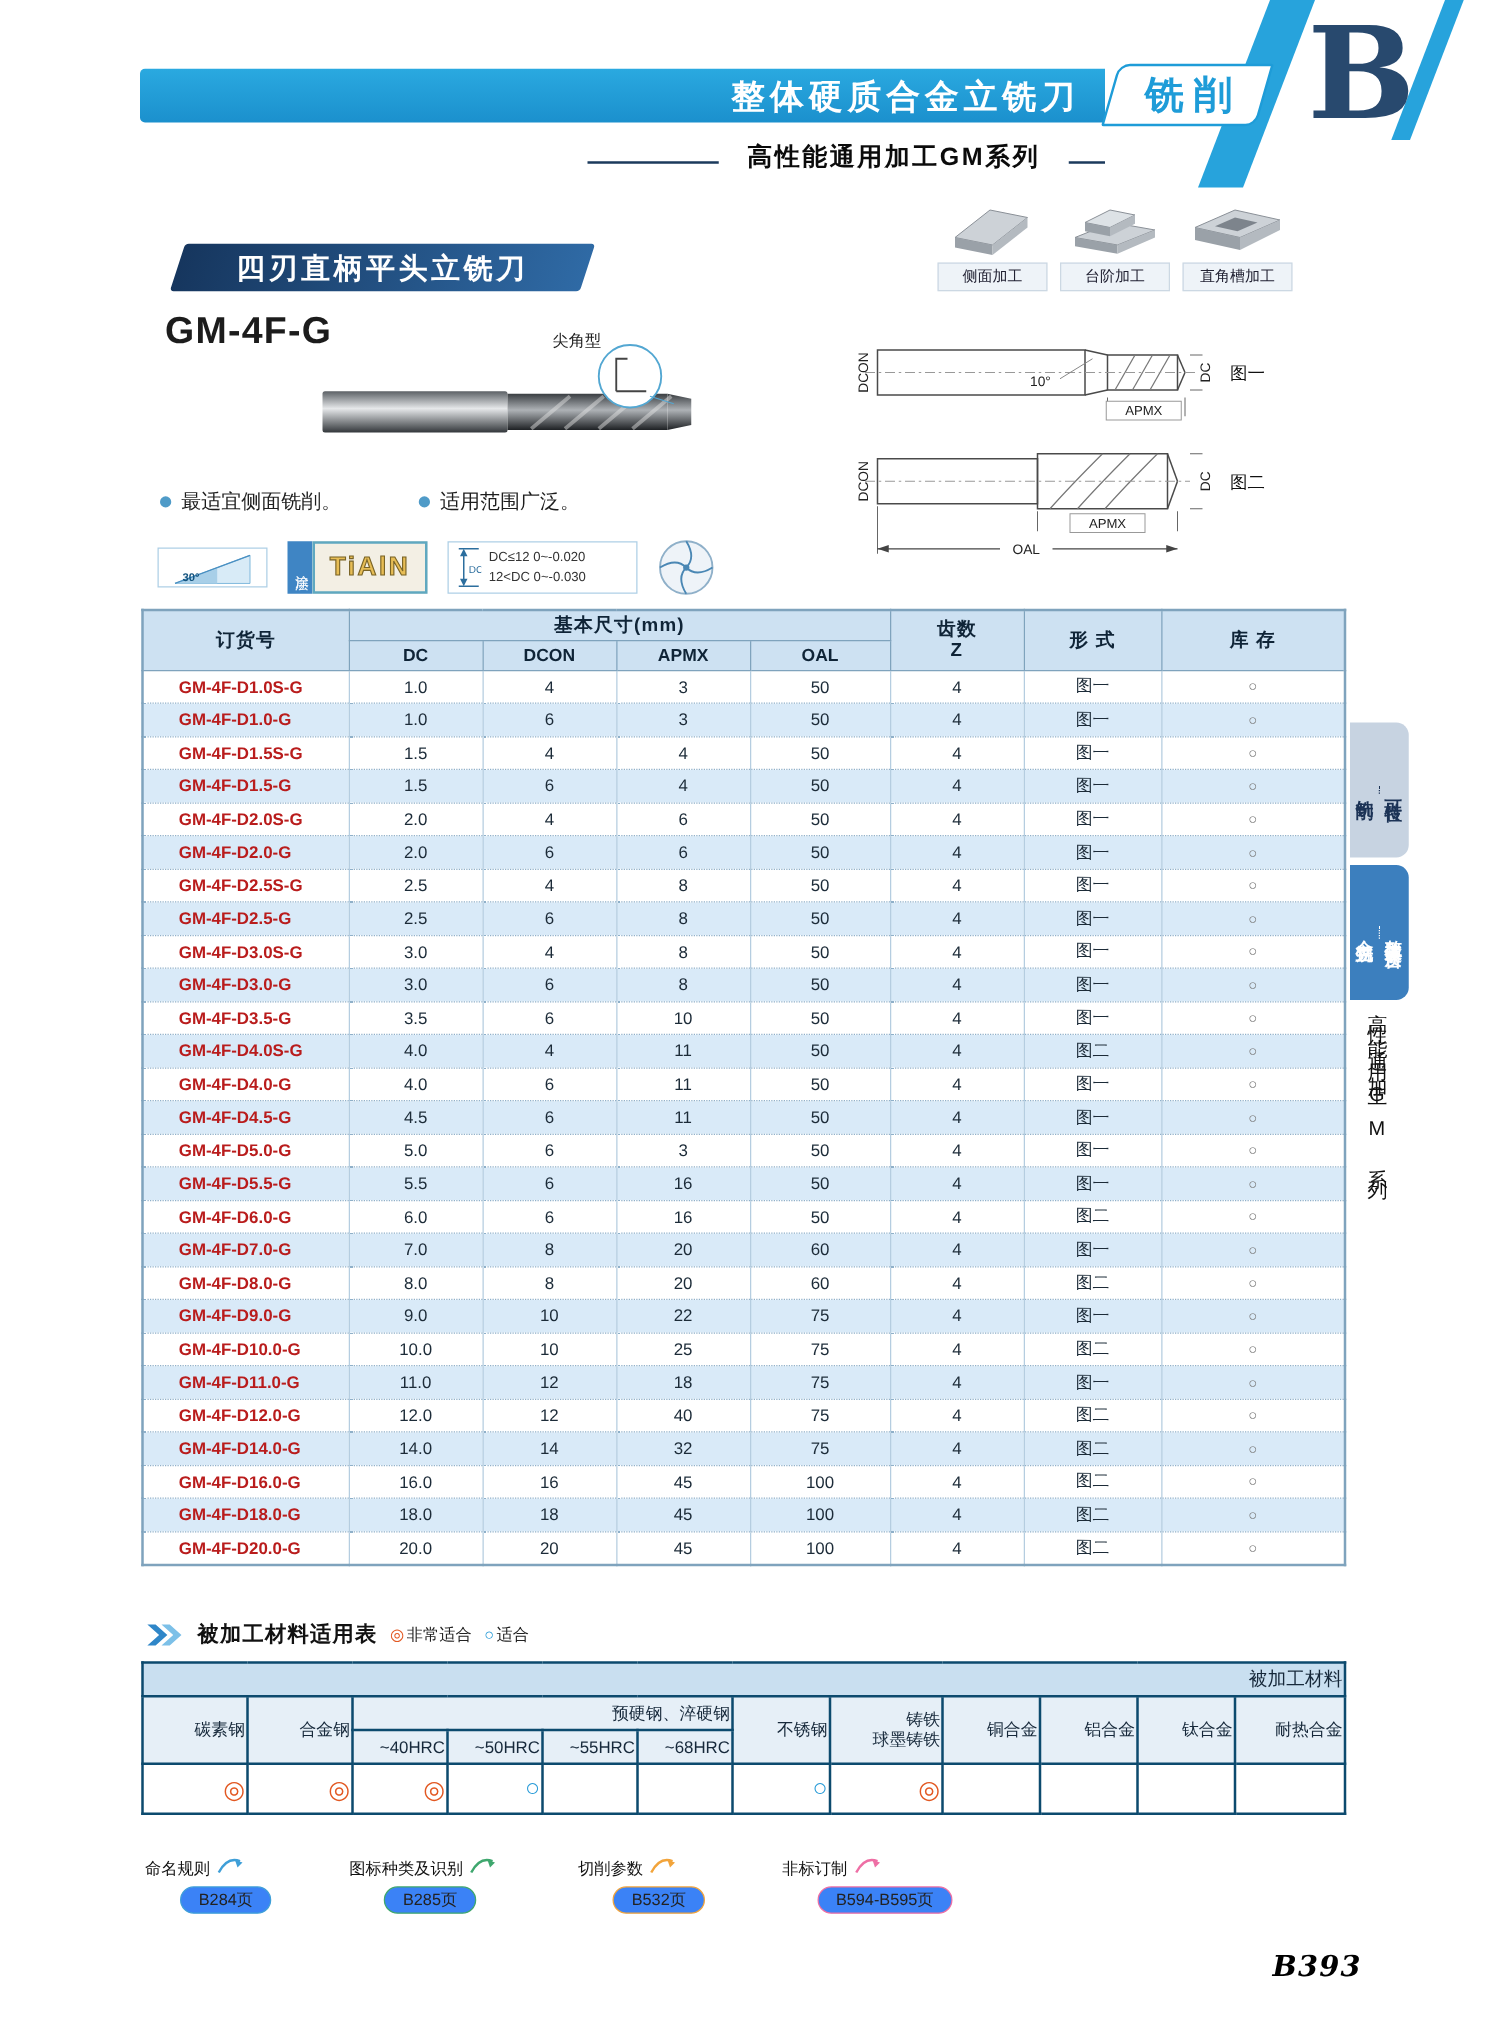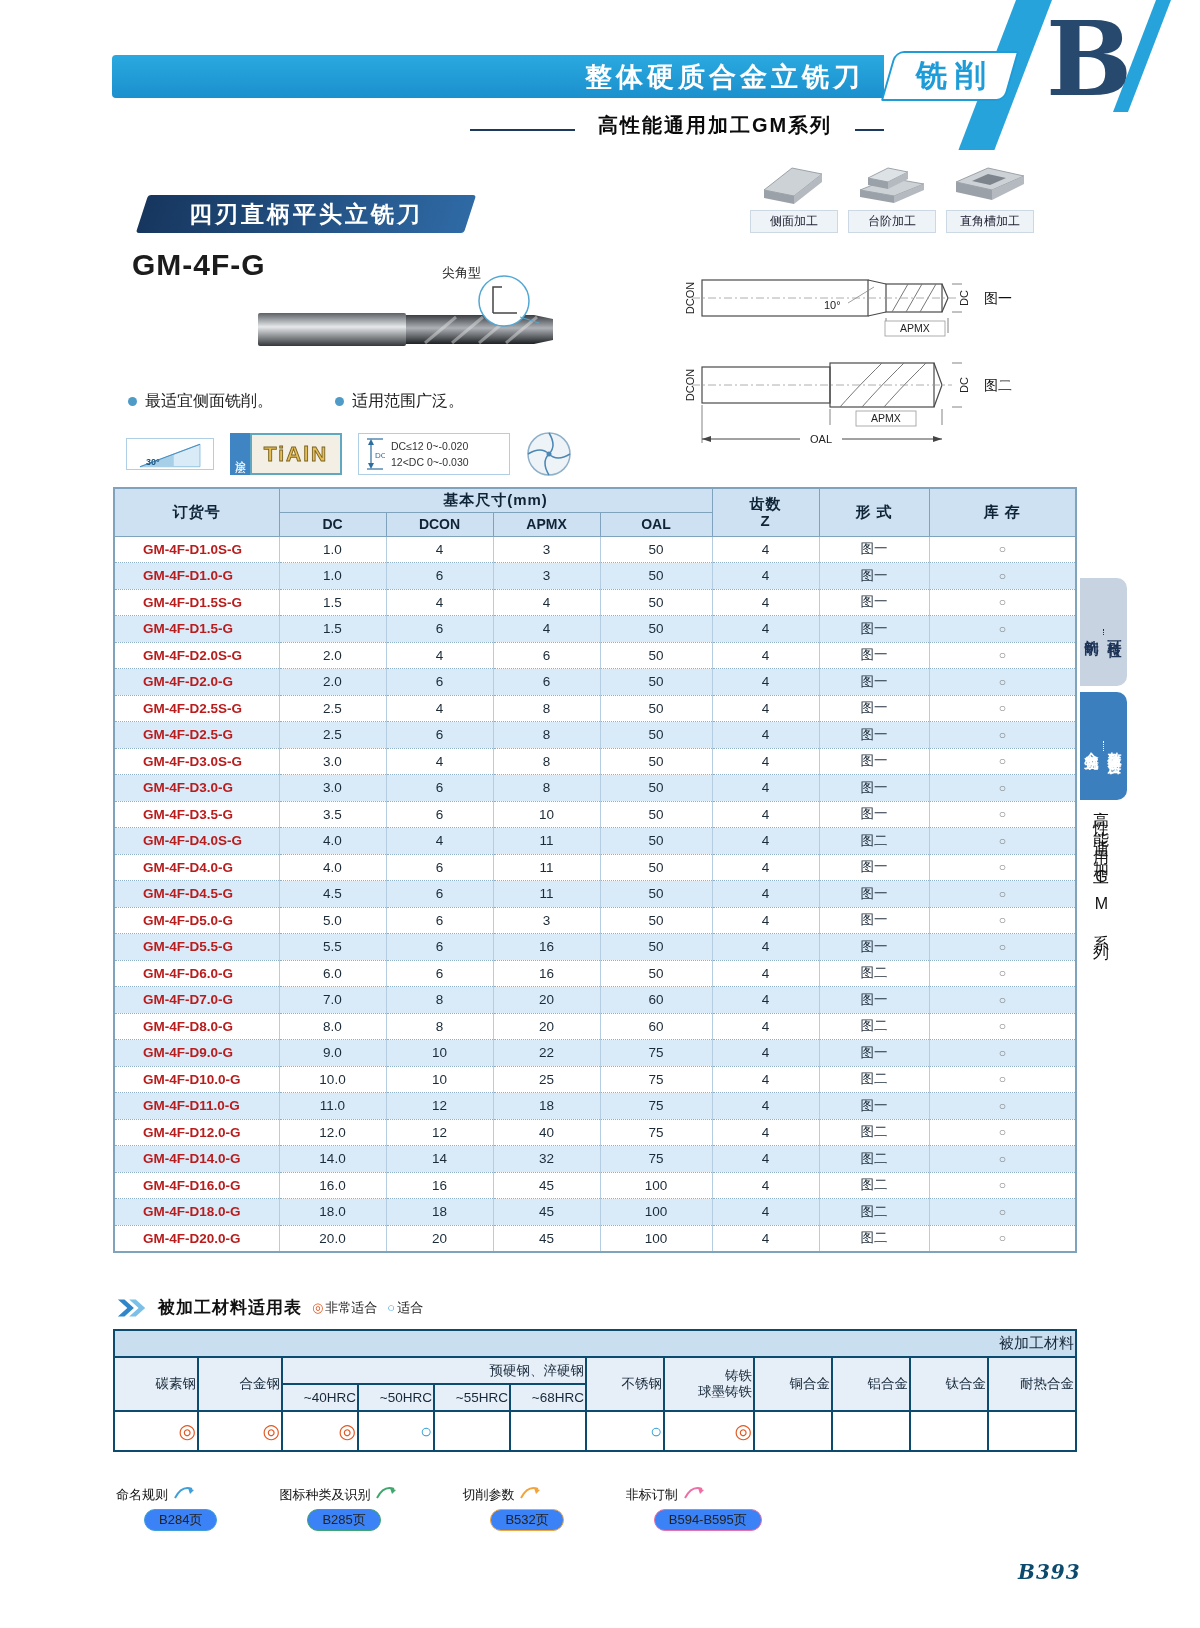--- a/index.html
+++ b/index.html
@@ -93,21 +93,21 @@
 
   
   .footer-links { position:absolute; left:116px; top:1486px; display:flex; gap:62px; align-items:flex-start; }
   .flink { display:flex; flex-direction:column; }
   .frow { display:flex; align-items:flex-start; gap:4px; }
   .flabel { font-size:13px; color:#111; }
   .farrow { width:26px; height:18px; margin-top:-3px; }
   .fpill { margin:5px 0 0 28px; border:1.5px solid #888; border-radius:11px; padding:1px 14px;
            font-size:13px; color:#222; background:#3b82f6; align-self:flex-start; white-space:nowrap; }
   .pageno { position:absolute; left:1018px; top:1560px; font-family:"DejaVu Serif","Liberation Serif",serif;
-            font-style:italic; font-weight:700; font-size:20px; color:#0c4a6e; letter-spacing:1px; }
+            font-style:italic; font-weight:700; font-size:23px; color:#000000; letter-spacing:1px; }
 
   
   .side-tab { position:absolute; left:1080px; width:47px; height:108px; border-radius:0 10px 10px 0;
               display:flex; align-items:center; justify-content:center; }
   .tab1 { top:578px; background:#c7d3e1; color:#1c3356; }
   .tab2 { top:692px; background:#3c7fbe; color:#fff; }
   .vtxt { writing-mode:vertical-rl; text-orientation:upright; font-size:14px; font-weight:700; letter-spacing:2px; }
   .vtxt span { display:block; padding:0 2px; }
   .vtxt span:nth-child(2) { border-right:1px dotted currentColor; }
   .series-v { position:absolute; left:1090px; top:798px; writing-mode:vertical-rl; text-orientation:upright;

